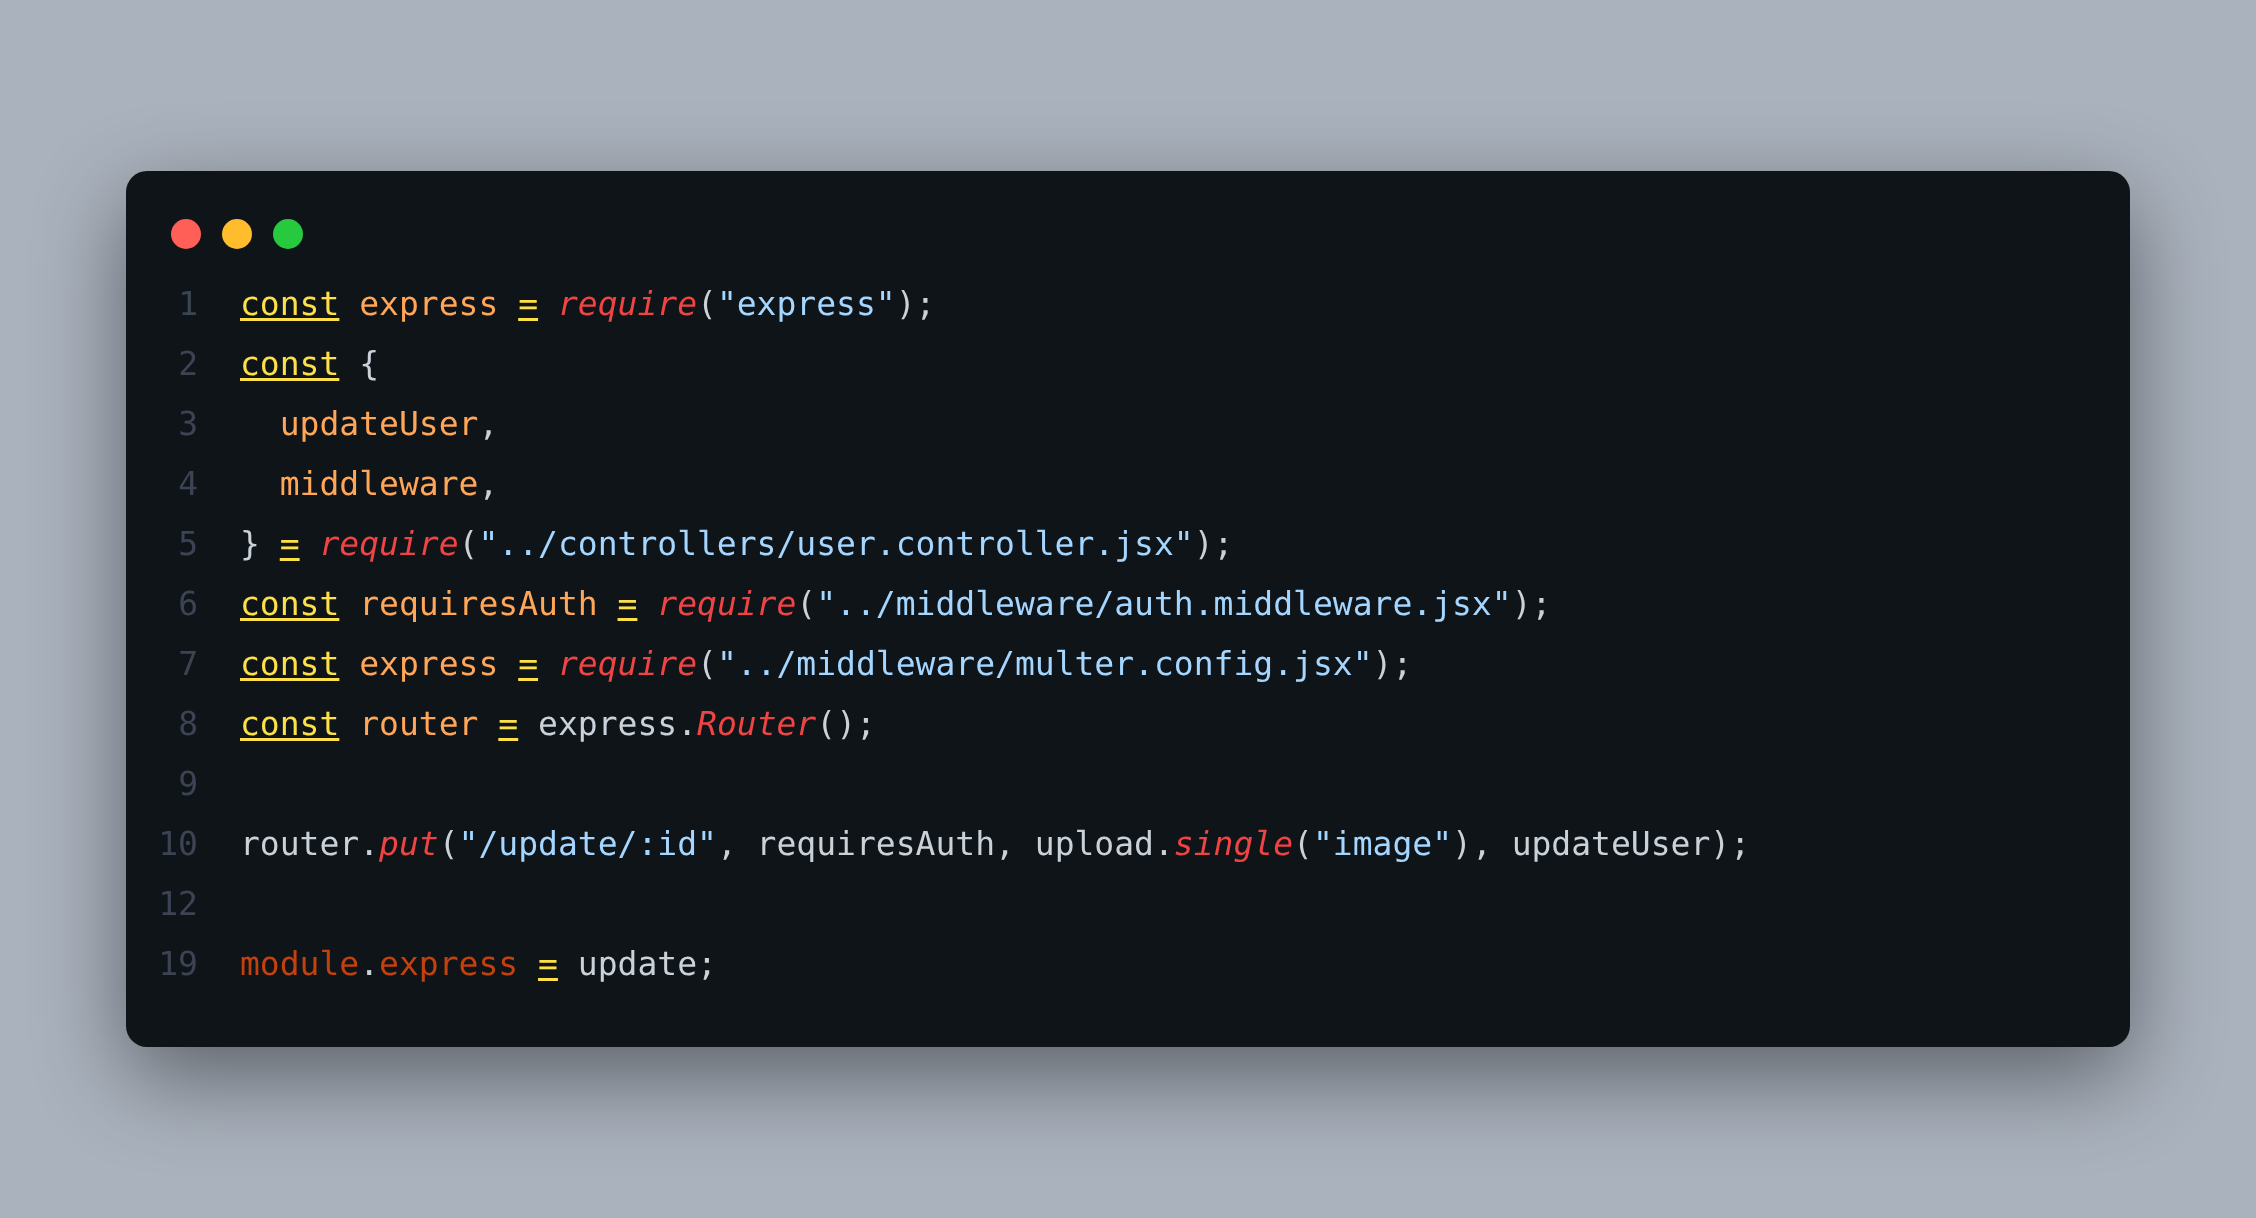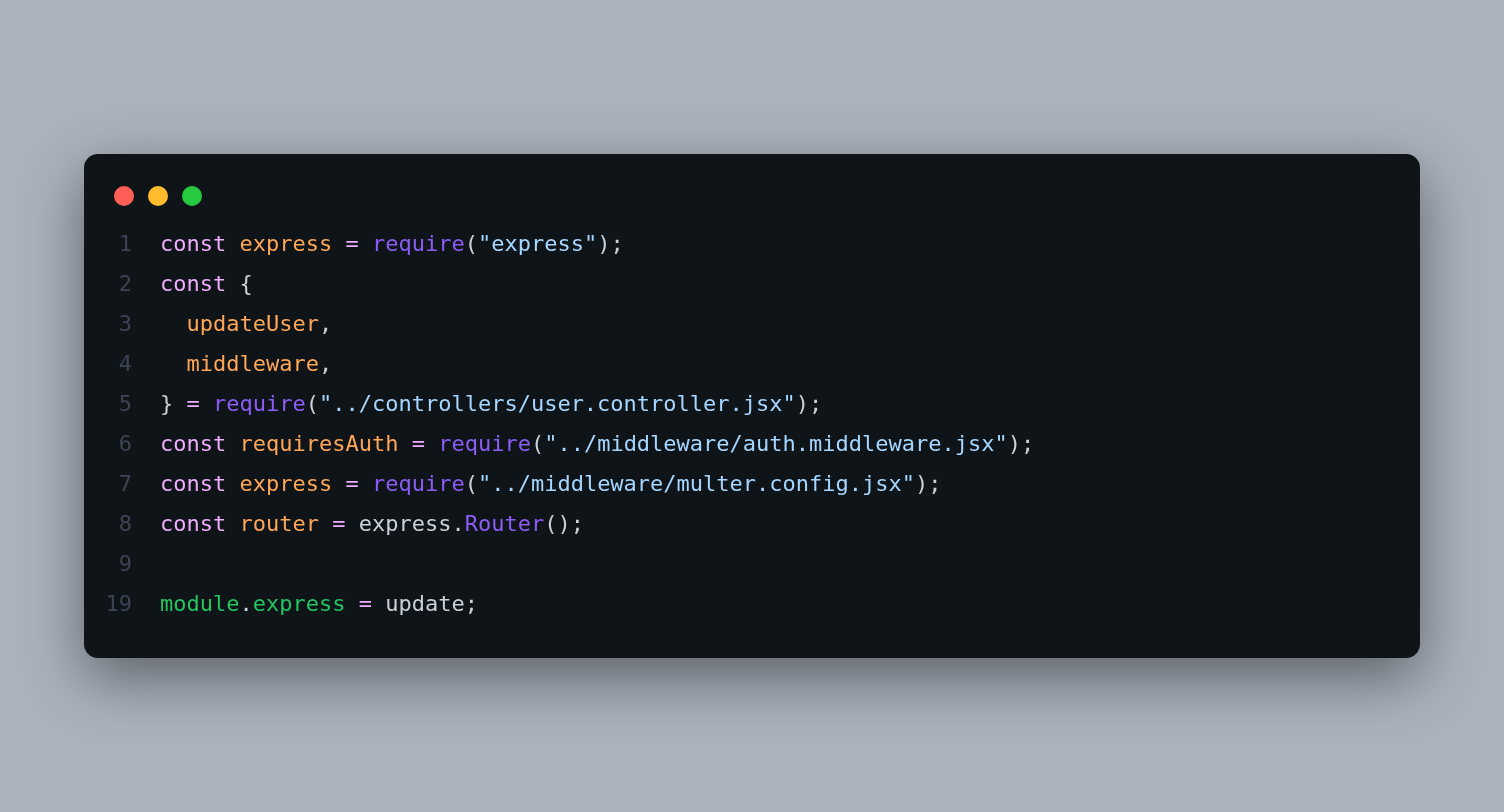--- a/index.html
+++ b/index.html
@@ -43,26 +43,26 @@
   }
   .ln {
     width: 76px;
     text-align: right;
     color: #3c4454;
     padding-right: 28px;
     user-select: none;
     flex-shrink: 0;
   }
   .code { flex: 1; color: #c9d1d9; }
-  .kw { color: #f0abfc; }
+  .kw { color: #fde047; text-decoration: underline; }
   .var { color: #ffa657; }
-  .fn { color: #8b5cf6; }
+  .fn { color: #ef4444; font-style: italic; }
   .str { color: #a5d6ff; }
   .pn { color: #c9d1d9; }
-  .prop { color: #22c55e; }
+  .prop { color: #c2410c; }
   .id  { color: #c9d1d9; }
 </style>
 </head>
 <body>
 
 <div class="window">
   <div class="titlebar">
     <div class="dot red"></div>
     <div class="dot yellow"></div>
     <div class="dot green"></div>
@@ -70,15 +70,17 @@
   <div class="code-area" id="code-area">
       <div class="line"><span class="ln">1</span><span class="code"><span class="kw">const</span><span class="pn"> </span><span class="var">express</span><span class="pn"> </span><span class="kw">=</span><span class="pn"> </span><span class="fn">require</span><span class="pn">(</span><span class="str">"express"</span><span class="pn">);</span></span></div>
       <div class="line"><span class="ln">2</span><span class="code"><span class="kw">const</span><span class="pn"> {</span></span></div>
       <div class="line"><span class="ln">3</span><span class="code"><span class="pn">  </span><span class="var">updateUser</span><span class="pn">,</span></span></div>
       <div class="line"><span class="ln">4</span><span class="code"><span class="pn">  </span><span class="var">middleware</span><span class="pn">,</span></span></div>
       <div class="line"><span class="ln">5</span><span class="code"><span class="pn">} </span><span class="kw">=</span><span class="pn"> </span><span class="fn">require</span><span class="pn">(</span><span class="str">"../controllers/user.controller.jsx"</span><span class="pn">);</span></span></div>
       <div class="line"><span class="ln">6</span><span class="code"><span class="kw">const</span><span class="pn"> </span><span class="var">requiresAuth</span><span class="pn"> </span><span class="kw">=</span><span class="pn"> </span><span class="fn">require</span><span class="pn">(</span><span class="str">"../middleware/auth.middleware.jsx"</span><span class="pn">);</span></span></div>
       <div class="line"><span class="ln">7</span><span class="code"><span class="kw">const</span><span class="pn"> </span><span class="var">express</span><span class="pn"> </span><span class="kw">=</span><span class="pn"> </span><span class="fn">require</span><span class="pn">(</span><span class="str">"../middleware/multer.config.jsx"</span><span class="pn">);</span></span></div>
       <div class="line"><span class="ln">8</span><span class="code"><span class="kw">const</span><span class="pn"> </span><span class="var">router</span><span class="pn"> </span><span class="kw">=</span><span class="pn"> </span><span class="id">express</span><span class="pn">.</span><span class="fn">Router</span><span class="pn">();</span></span></div>
       <div class="line"><span class="ln">9</span><span class="code"><span class="pn"></span></span></div>
+      <div class="line"><span class="ln">10</span><span class="code"><span class="id">router</span><span class="pn">.</span><span class="fn">put</span><span class="pn">(</span><span class="str">"/update/:id"</span><span class="pn">, requiresAuth, upload.</span><span class="fn">single</span><span class="pn">(</span><span class="str">"image"</span><span class="pn">), updateUser);</span></span></div>
+      <div class="line"><span class="ln">12</span><span class="code"><span class="pn"></span></span></div>
       <div class="line"><span class="ln">19</span><span class="code"><span class="prop">module</span><span class="pn">.</span><span class="prop">express</span><span class="pn"> </span><span class="kw">=</span><span class="pn"> update;</span></span></div>
     </div>
 </div>
 
 </body></html>

